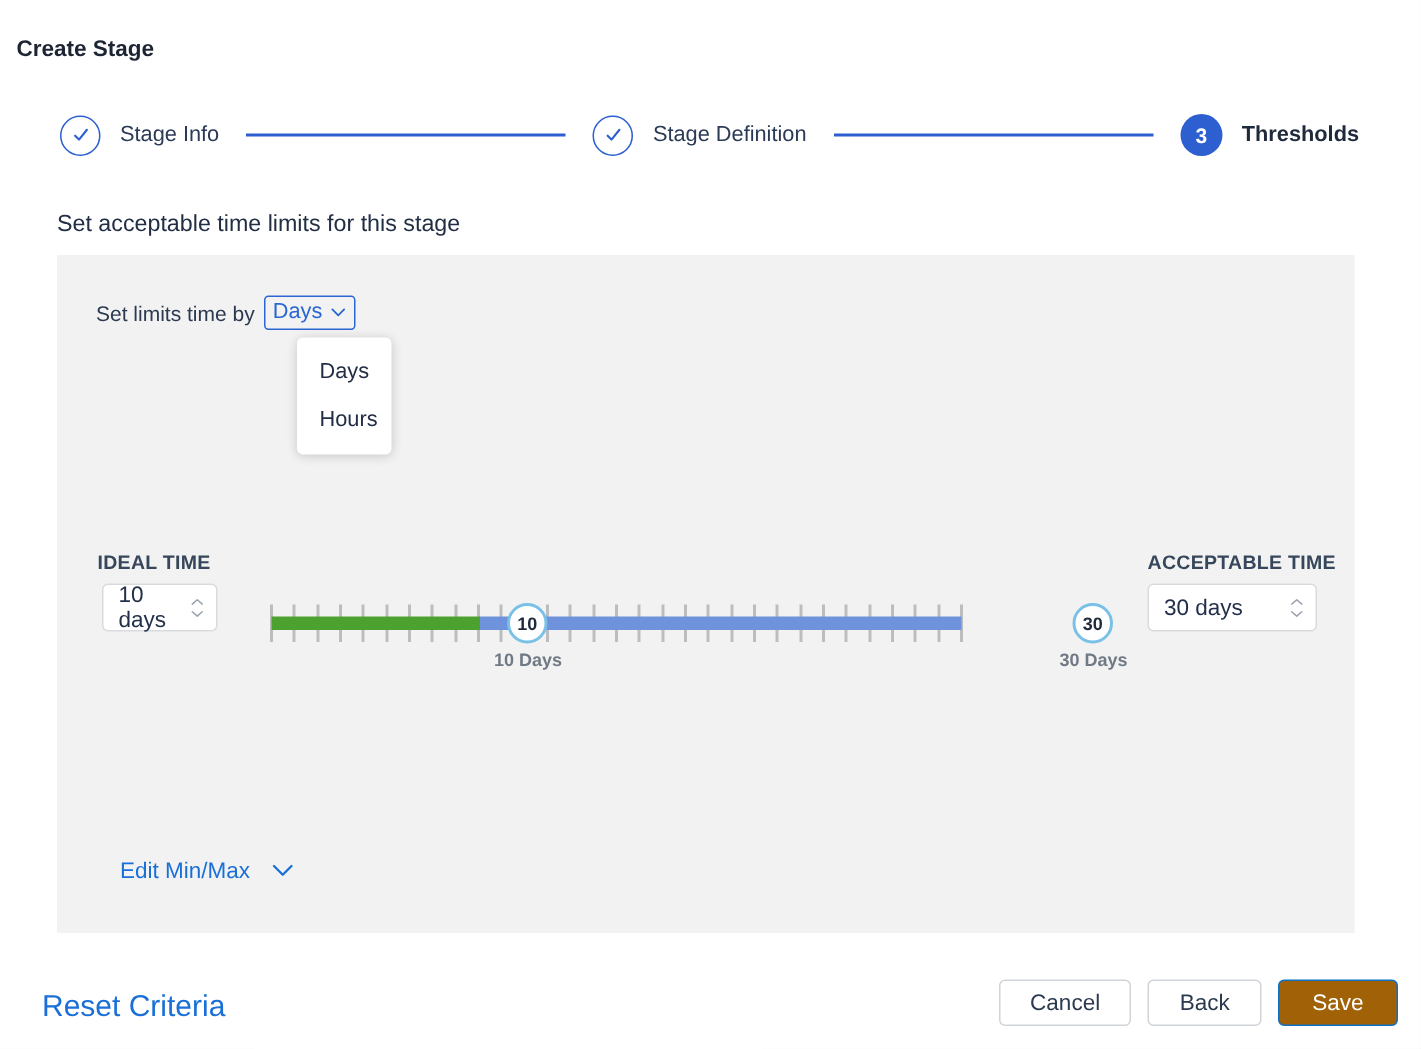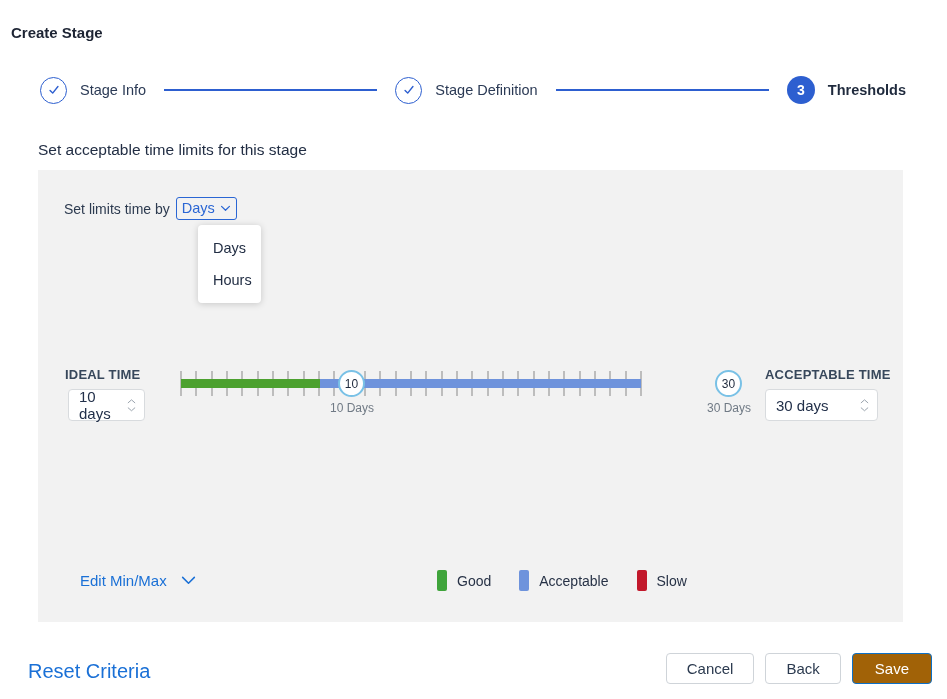--- a/index.html
+++ b/index.html
@@ -41,21 +41,21 @@
 
   
   .time-label { position:absolute; font-size:13px; color:#37475b; letter-spacing:0.2px;font-weight:bold; }
   .time-input { position:absolute; height:32px; background:#fff; border:1px solid #d8dbde; border-radius:4px;
                 display:flex; align-items:center; justify-content:space-between; padding:0 8px 0 10px; }
   .time-input .value { font-size:15px; color:#22304a; }
   .spinner { display:flex; flex-direction:column; align-items:center; gap:3px; }
   .spinner svg { display:block; }
 
   
-  .slider { position:absolute; left:181px; top:368px; width:460px; height:30px; }
+  .slider { position:absolute; left:181px; top:400px; width:460px; height:30px;font-weight:bold; }
   .ticks { position:absolute; left:0; top:3px; height:25px; width:100%; }
   .tick { position:absolute; top:0; bottom:0; width:2px; margin-left:-1px; background:#bdbdbd; }
   .track { position:absolute; left:0; top:11px; height:9px; width:100%; display:flex; z-index:1; }
   .track-good { width:30.3%; height:100%; }
   .track-acceptable { flex:1; height:100%; }
   .handle { position:absolute; top:2px; width:27px; height:27px; border-radius:50%;
             background:#fff; border:2px solid #79c1e6; z-index:2;
             display:flex; align-items:center; justify-content:center; font-size:12px; color:#1f2a3d; cursor:pointer; }
   .handle-min { left:157px; }
   .handle-max { left:534px; }
@@ -200,34 +200,20 @@
     </span>
   </div>
 
   <div class="edit-minmax">
     <span>Edit Min/Max</span>
     <svg width="15" height="9" viewBox="0 0 16 10" fill="none">
         <path d="M1.5 1.5L8 8l6.5-6.5" stroke="#1a70d6" stroke-width="1.7" stroke-linecap="round" stroke-linejoin="round"></path>
       </svg>
   </div>
 
-  <div class="legend">
-    <div class="legend-item">
-      <span class="legend-swatch" style="background-color: rgb(63, 164, 59);"></span>
-      <span class="legend-label">Good</span>
-    </div>
-    <div class="legend-item">
-      <span class="legend-swatch" style="background-color: rgb(110, 147, 220);"></span>
-      <span class="legend-label">Acceptable</span>
-    </div>
-    <div class="legend-item">
-      <span class="legend-swatch" style="background-color: rgb(194, 24, 43);"></span>
-      <span class="legend-label">Slow</span>
-    </div>
-  </div>
 
   <div class="reset-link">Reset Criteria</div>
   <div class="footer-buttons">
     <button class="btn btn-secondary">Cancel</button>
     <button class="btn btn-secondary">Back</button>
     <button class="btn btn-primary">Save</button>
   </div>
 
 </div>
 

